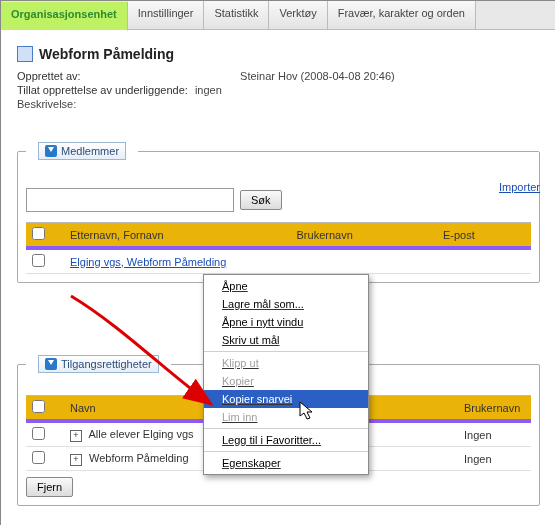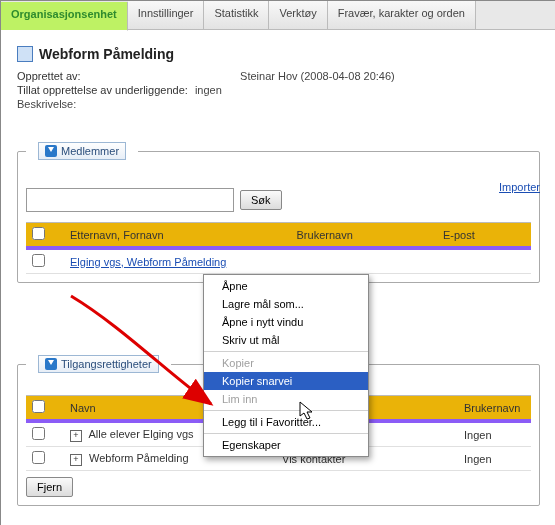--- a/index.html
+++ b/index.html
@@ -133,20 +133,21 @@
     position:absolute;
     left:202px;
     top:273px;
     width:164px;
     background:#fff;
     border:1px solid #8a8a8a;
     box-shadow:2px 3px 6px rgba(0,0,0,0.35);
     z-index:50;
     font-size:11px;
     padding:2px 0;
+    text-decoration:underline;
   }
   .ctxmenu .mi {
     padding:3px 12px 3px 18px;
     color:#000;
     cursor:default;
     white-space:nowrap;
   }
   .ctxmenu .mi.disabled { color:#a0a0a0; }
   .ctxmenu .mi.selected {
     background:#2b5fc3;color:#fff;
@@ -275,20 +276,21 @@
   </div>
 
   <span class="importer">Importer</span>
 
   <div class="ctxmenu">
     <div class="mi">Åpne</div>
     <div class="mi">Lagre mål som...</div>
     <div class="mi">Åpne i nytt vindu</div>
     <div class="mi">Skriv ut mål</div>
     <div class="sep"></div>
+    <div class="mi disabled">Klipp ut</div>
     <div class="mi disabled">Kopier</div>
     <div class="mi selected">Kopier snarvei</div>
     <div class="mi disabled">Lim inn</div>
     <div class="sep"></div>
     <div class="mi">Legg til i Favoritter...</div>
     <div class="sep"></div>
     <div class="mi">Egenskaper</div>
   </div>
 
   <svg class="arrow" width="170" height="140">

